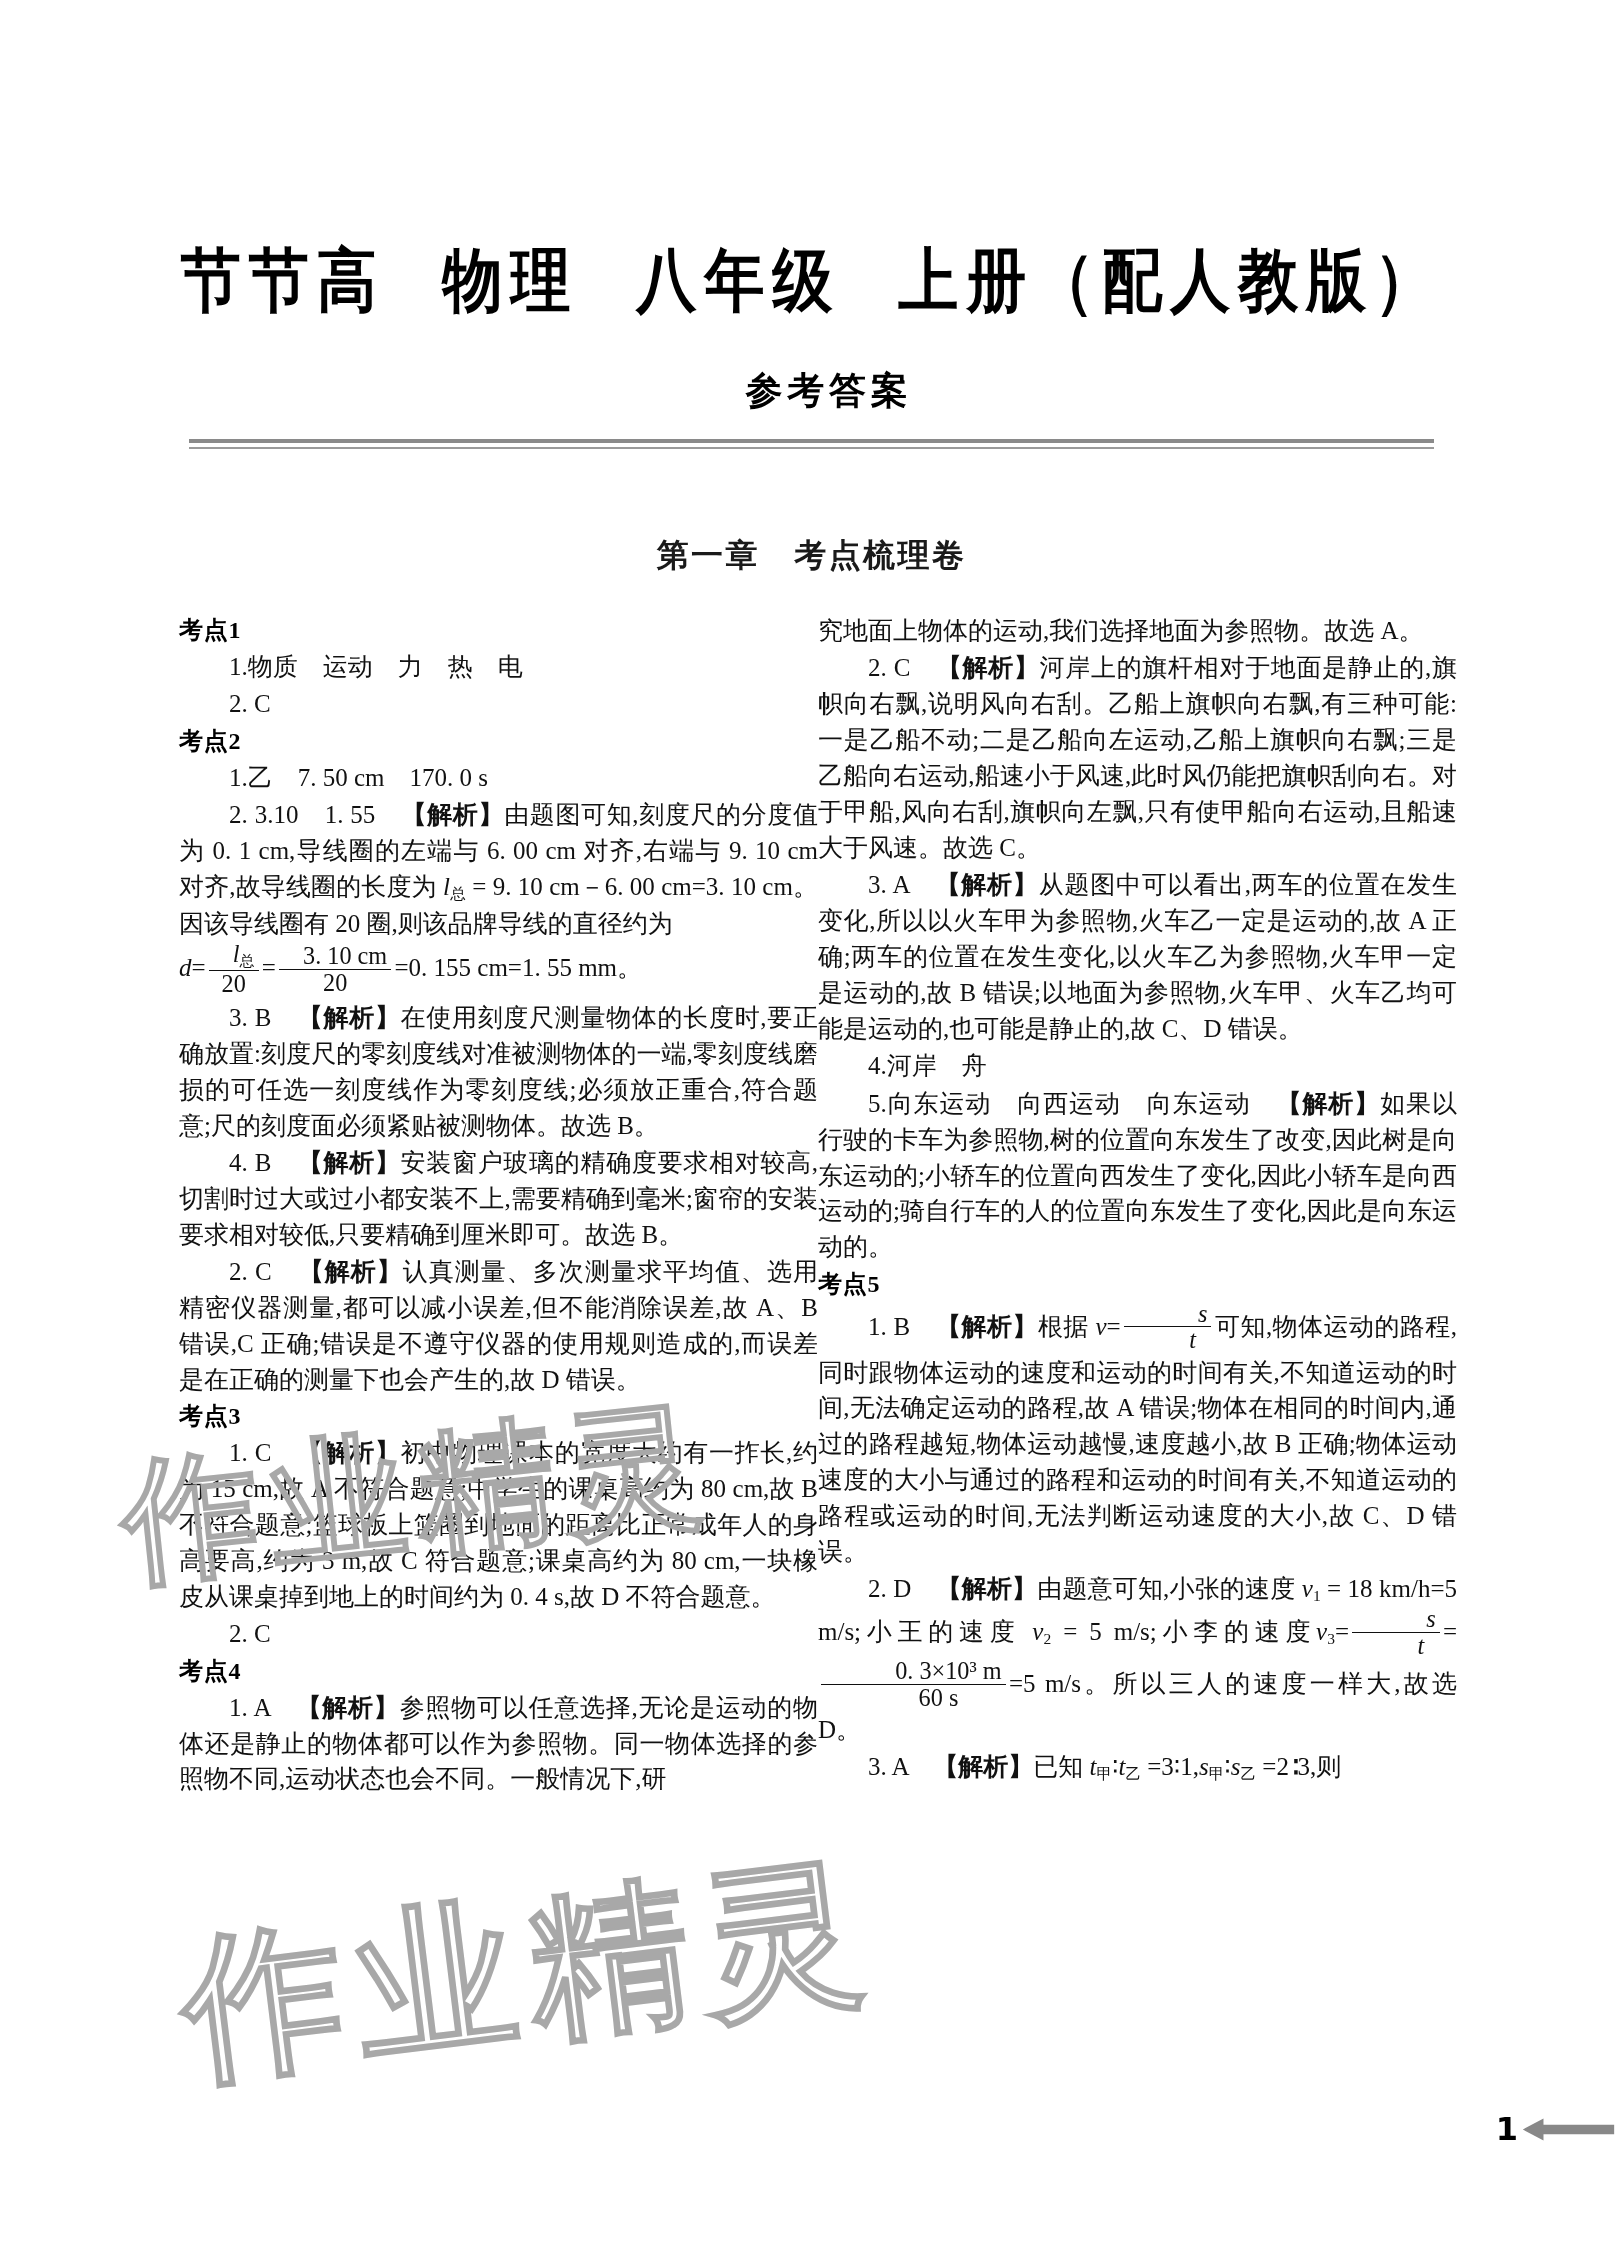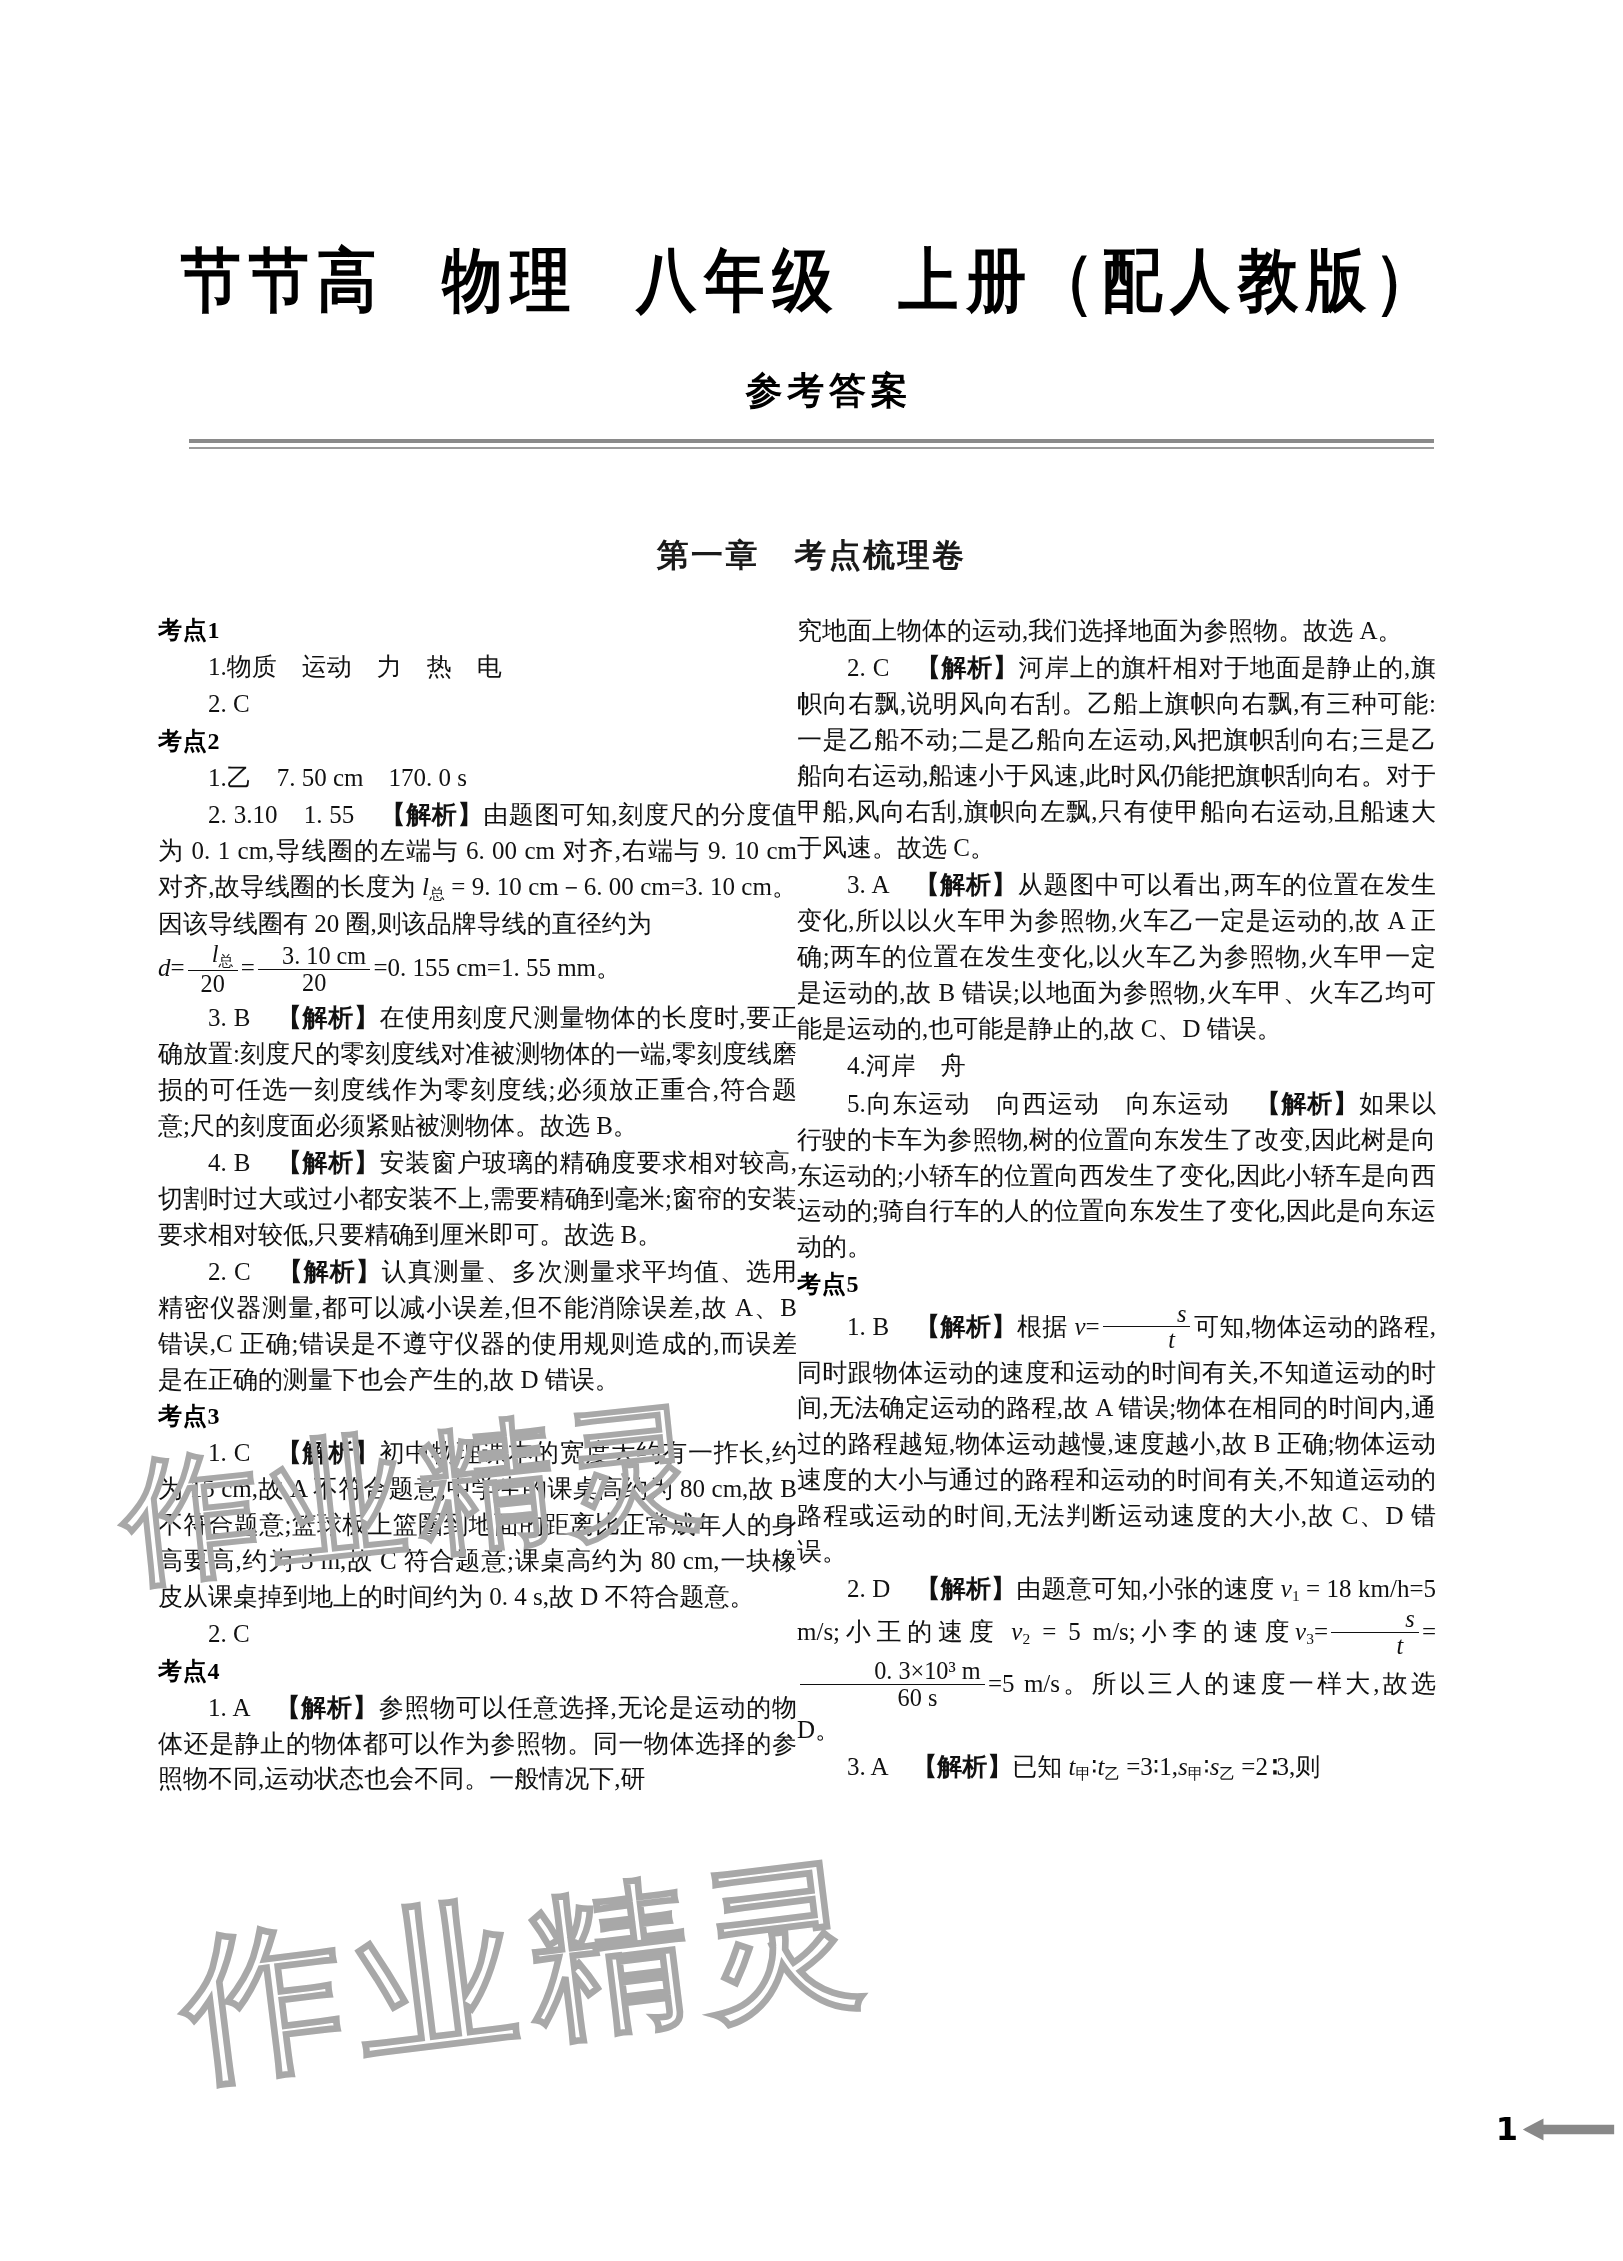--- a/index.html
+++ b/index.html
@@ -46,20 +46,21 @@
     letter-spacing:2.4px;
     color:#1a1a1a;
     white-space:pre;
   }
 
   
   .cols{
     position:absolute;left:158px;top:613px;
     width:1320px;height:1529px;
     display:flex;
+    justify-content:center;
   }
   .col{width:639px;}
 
   .blk{font-size:25px;line-height:1.43;}
   .kp{
     font-family:"DejaVu Sans","Liberation Sans",sans-serif;
     font-weight:bold;
     font-size:24px;
     letter-spacing:0.8px;
     margin:0 0 1.6px 0;
@@ -164,21 +165,21 @@
       <div class="kp"><span>考点</span><span class="num">4</span></div>
 
       <p class="item"><span>1. A　</span><span class="jx">【解析】</span><span>参照物可以任意选择,无论是运动的物体还是静止的物体都可以作为参照物。同一物体选择的参照物不同,运动状态也会不同。一般情况下,研</span></p>
 
     </div>
 
     <div class="col blk">
 
       <p class="item cont">究地面上物体的运动,我们选择地面为参照物。故选 A。</p>
 
-      <p class="item"><span>2. C　</span><span class="jx">【解析】</span><span>河岸上的旗杆相对于地面是静止的,旗帜向右飘,说明风向右刮。乙船上旗帜向右飘,有三种可能:一是乙船不动;二是乙船向左运动,风把旗帜刮向右;三是乙船向右运动,船速小于风速,此时风仍能把旗帜刮向右。对于甲船,风向右刮,旗帜向左飘,只有使甲船向右运动,且船速大于风速。故选 C。</span></p>
+      <p class="item"><span>2. C　</span><span class="jx">【解析】</span><span>河岸上的旗杆相对于地面是静止的,旗帜向右飘,说明风向右刮。乙船上旗帜向右飘,有三种可能:一是乙船不动;二是乙船向左运动,乙船上旗帜向右飘;三是乙船向右运动,船速小于风速,此时风仍能把旗帜刮向右。对于甲船,风向右刮,旗帜向左飘,只有使甲船向右运动,且船速大于风速。故选 C。</span></p>
 
       <p class="item"><span>3. A　</span><span class="jx">【解析】</span><span>从题图中可以看出,两车的位置在发生变化,所以以火车甲为参照物,火车乙一定是运动的,故 A 正确;两车的位置在发生变化,以火车乙为参照物,火车甲一定是运动的,故 B 错误;以地面为参照物,火车甲、火车乙均可能是运动的,也可能是静止的,故 C、D 错误。</span></p>
 
       <p class="item">4.河岸　舟</p>
 
       <p class="item"><span>5.向东运动　向西运动　向东运动　</span><span class="jx">【解析】</span><span>如果以行驶的卡车为参照物,树的位置向东发生了改变,因此树是向东运动的;小轿车的位置向西发生了变化,因此小轿车是向西运动的;骑自行车的人的位置向东发生了变化,因此是向东运动的。</span></p>
 
       <div class="kp"><span>考点</span><span class="num">5</span></div>
 
       <p class="item"><span>1. B　</span><span class="jx">【解析】</span><span>根据 </span><i class="v">v</i>=<span class="frac"><span class="n"><i class="v">s</i></span><span class="d"><i class="v">t</i></span></span><span>可知,物体运动的路程,同时跟物体运动的速度和运动的时间有关,不知道运动的时间,无法确定运动的路程,故 A 错误;物体在相同的时间内,通过的路程越短,物体运动越慢,速度越小,故 B 正确;物体运动速度的大小与通过的路程和运动的时间有关,不知道运动的路程或运动的时间,无法判断运动速度的大小,故 C、D 错误。</span></p>

